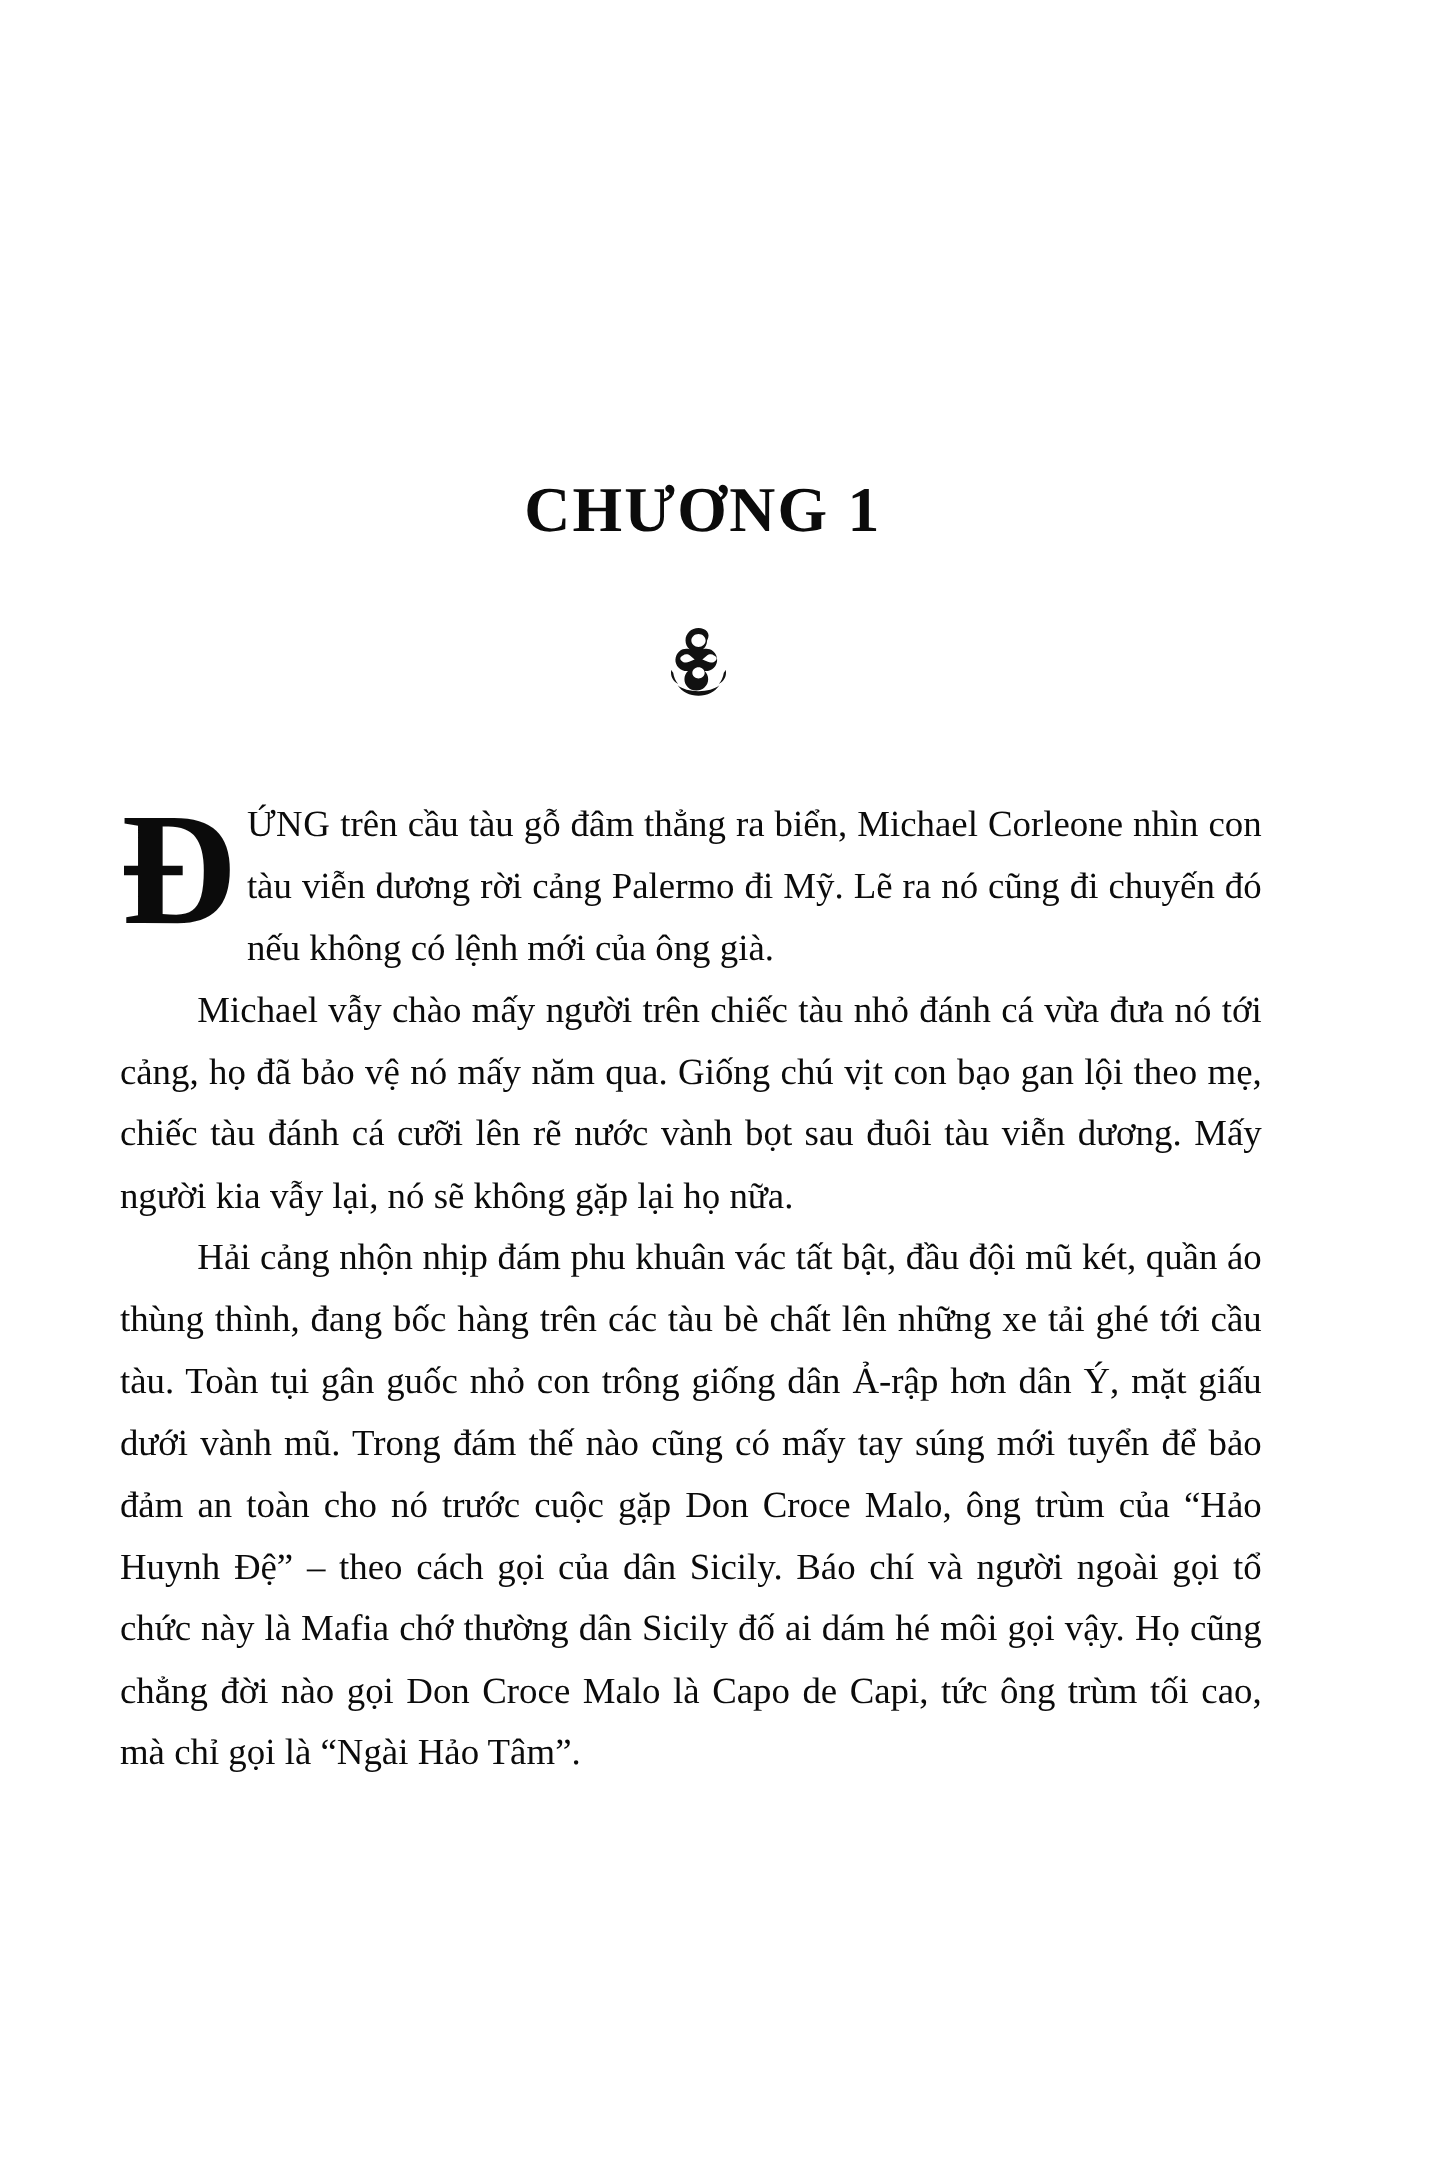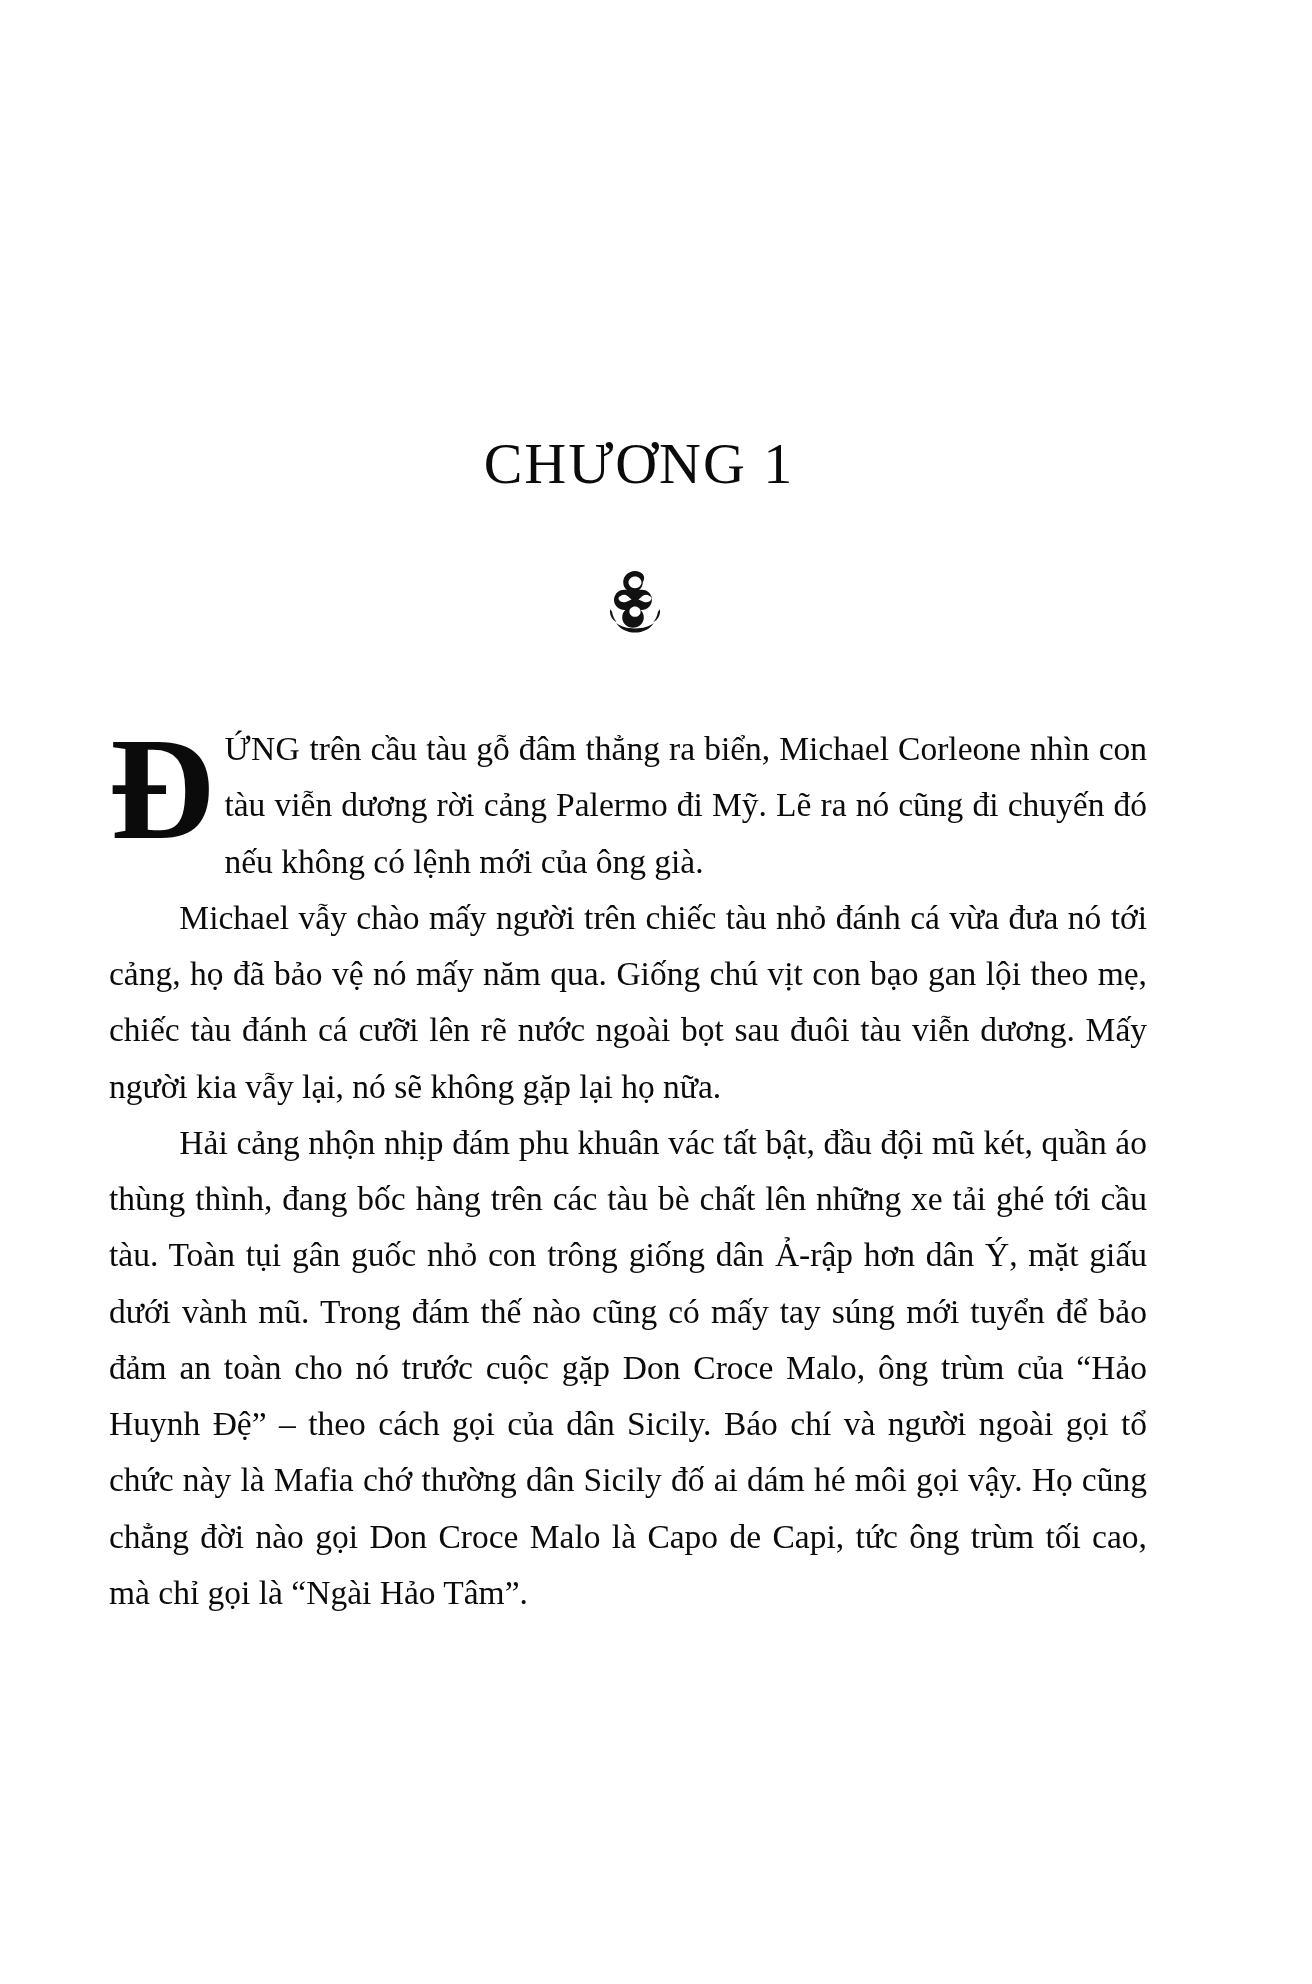--- a/index.html
+++ b/index.html
@@ -19,21 +19,21 @@
   .content {
     position: absolute;
     left: 95px;
     top: 430px;
     width: 1070px;
   }
   .chapter-title {
     text-align: center;
     font-size: 58px;
     letter-spacing: 2px;
-    font-weight: 400;
+    font-weight: 700;
     margin: 0 0 0 0;
     padding-left: 18px;
     font-family: "Liberation Serif", serif;
   }
   .ornament-wrap {
     text-align: center;
     margin-top: 70px;
     margin-bottom: 78px;
     padding-left: 10px;
   }
@@ -89,18 +89,18 @@
             <path d="M20 44.5c.6 4 2.2 7.6 4.6 10.4-4.1-1.9-6.6-6-6.6-10.2 0-1 .1-1.9.3-2.8.3 1 .9 1.9 1.7 2.6zM66 44.5c.8-.7 1.4-1.6 1.7-2.6.2.9.3 1.8.3 2.8 0 4.2-2.5 8.3-6.6 10.2 2.4-2.8 4-6.4 4.6-10.4z"></path>
           </g>
         </svg>
       </span>
     </div>
 
     <div class="body-text">
       <p class="first">
         <span class="dropcap">Đ</span><span class="smallcaps">ỨNG</span><span> trên cầu tàu gỗ đâm thẳng ra biển, Michael Corleone nhìn con tàu viễn dương rời cảng Palermo đi Mỹ. Lẽ ra nó cũng đi chuyến đó nếu không có lệnh mới của ông già.</span>
       </p>
-      <p>Michael vẫy chào mấy người trên chiếc tàu nhỏ đánh cá vừa đưa nó tới cảng, họ đã bảo vệ nó mấy năm qua. Giống chú vịt con bạo gan lội theo mẹ, chiếc tàu đánh cá cưỡi lên rẽ nước ngoài bọt sau đuôi tàu viễn dương. Mấy người kia vẫy lại, nó sẽ không gặp lại họ nữa.</p>
+      <p>Michael vẫy chào mấy người trên chiếc tàu nhỏ đánh cá vừa đưa nó tới cảng, họ đã bảo vệ nó mấy năm qua. Giống chú vịt con bạo gan lội theo mẹ, chiếc tàu đánh cá cưỡi lên rẽ nước vành bọt sau đuôi tàu viễn dương. Mấy người kia vẫy lại, nó sẽ không gặp lại họ nữa.</p>
       <p><span>Hải cảng nhộn nhịp đám phu khuân vác tất bật, đầu đội mũ két, quần áo thùng thình, đang bốc hàng trên các tàu bè chất lên những xe tải ghé tới cầu tàu. Toàn tụi gân guốc nhỏ con trông giống dân Ả-rập hơn dân Ý, mặt giấu dưới vành mũ. Trong đám thế nào cũng có mấy tay súng mới tuyển để bảo đảm an toàn cho nó trước cuộc gặp Don Croce Malo, ông trùm của “Hảo Huynh Đệ” – theo cách gọi của dân Sicily. Báo chí và người ngoài gọi tổ chức này là Mafia chớ thường dân Sicily đố ai dám hé môi gọi vậy. Họ cũng chẳng đời nào gọi Don Croce Malo là </span><span class="ital">Capo de Capi</span><span>, tức ông trùm tối cao, mà chỉ gọi là “Ngài Hảo Tâm”.</span></p>
     </div>
 
   </div>
 </div>
 
 </body></html>

